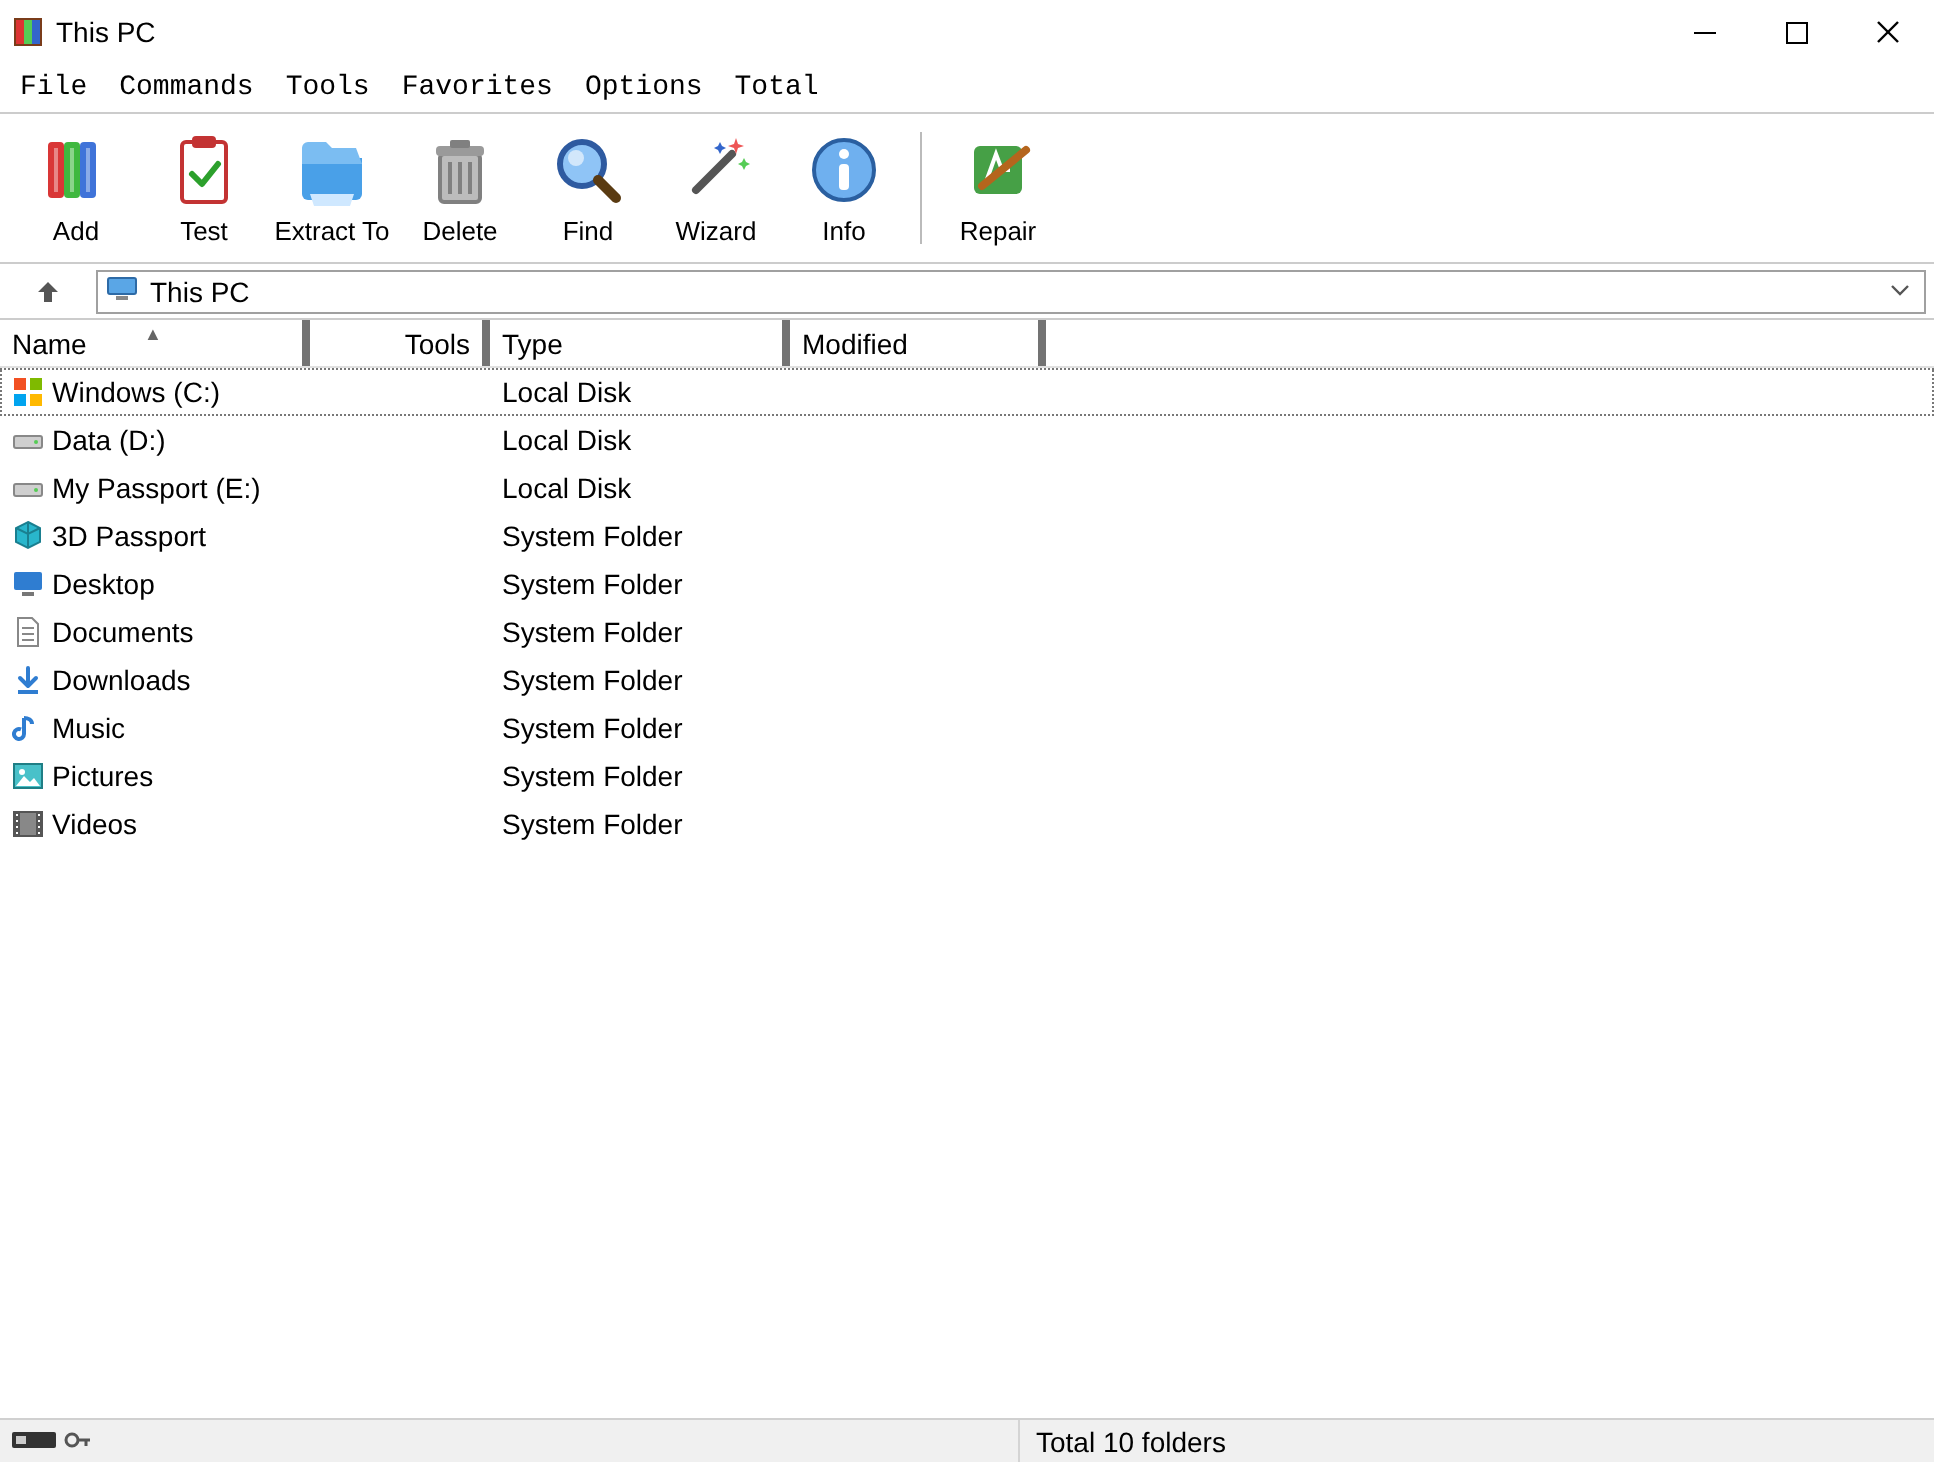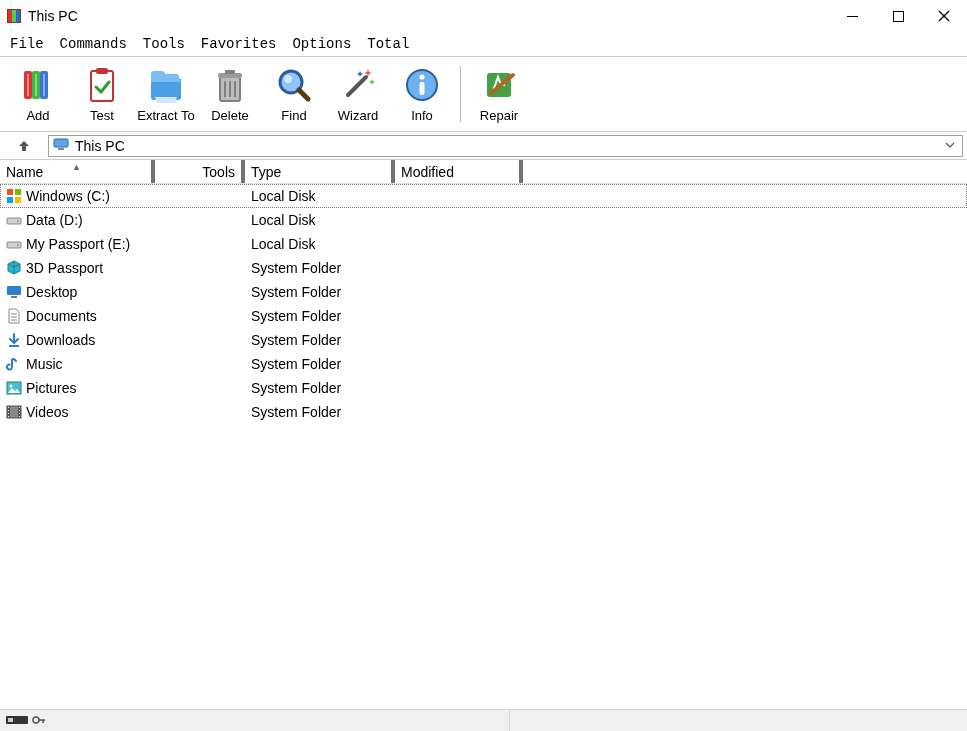--- a/index.html
+++ b/index.html
@@ -520,13 +520,14 @@
         </svg>
     </span>
     <span>
       <svg width="14" height="12" viewBox="0 0 14 12">
           <circle cx="4" cy="6" r="3" fill="none" stroke="#555" stroke-width="1.5"></circle>
           <line x1="7" y1="6" x2="13" y2="6" stroke="#555" stroke-width="1.5"></line>
           <line x1="11" y1="6" x2="11" y2="9" stroke="#555" stroke-width="1.5"></line>
         </svg>
     </span>
   </div>
+  <div class="status-center">Total 10 folders</div>
 </div>
 
 </body></html>

